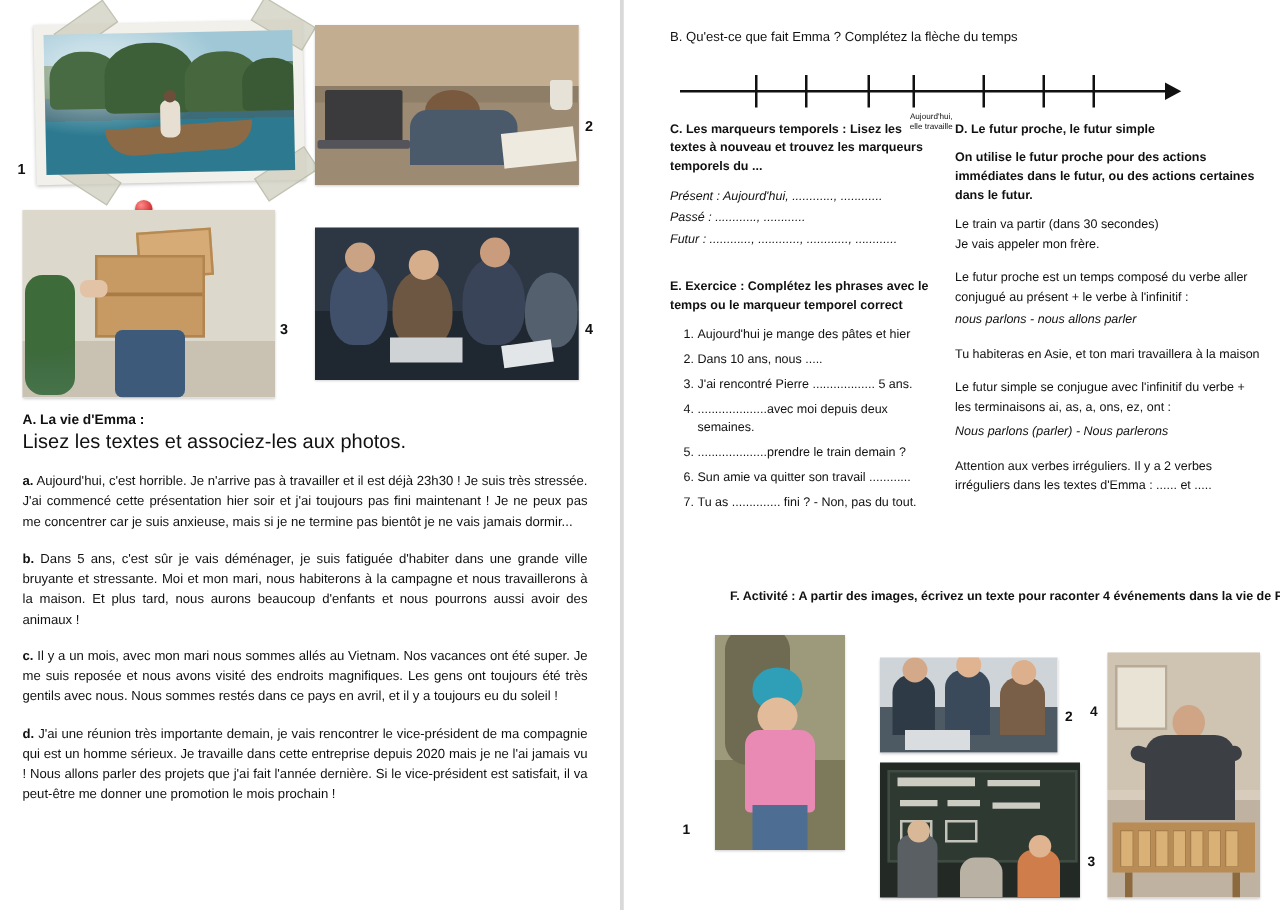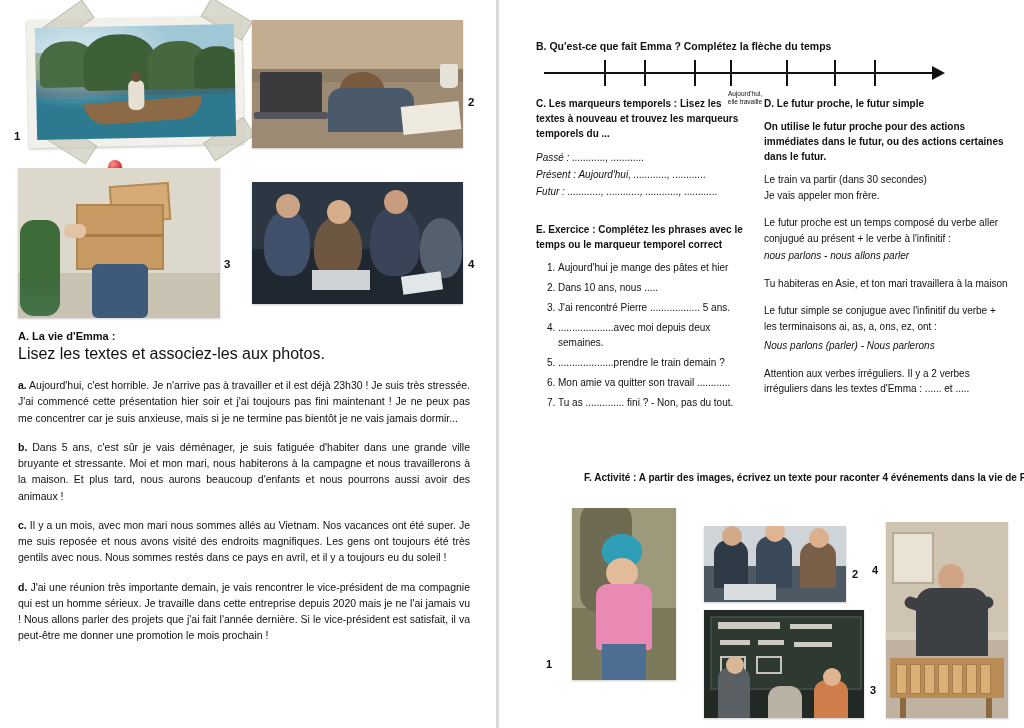--- a/index.html
+++ b/index.html
@@ -120,21 +120,21 @@
 
   .lefttext{position:absolute;left:18px;top:330px;width:452px;}
   .h-title{font-size:11px;font-weight:bold;margin:0 0 3px 0;}
   .sub{font-size:16px;margin:0 0 14px 0;}
   .para{font-size:10.5px;line-height:1.55;margin:0 0 13px 0;text-align:justify;}
   .para b{font-weight:bold;}
 
   
   .right{position:absolute;left:520px;top:0;width:504px;height:728px;}
 
-  .r-title{position:absolute;left:16px;top:40px;font-size:10.5px;font-weight:bold;}
+  .r-title{position:absolute;left:16px;top:24px;font-size:10.5px;font-weight:normal;}
 
   .timeline{position:absolute;left:14px;top:46px;width:474px;height:50px;}
   .tl-axis{position:absolute;left:10px;top:26px;width:390px;height:2px;background:#111;}
   .tl-arrow{
     position:absolute;left:398px;top:20px;width:0;height:0;
     border-left:13px solid #111;border-top:7px solid transparent;border-bottom:7px solid transparent;
   }
   .tick{position:absolute;top:14px;width:2px;height:26px;background:#111;}
   .tl-label{position:absolute;left:166px;top:44px;font-size:6.5px;line-height:1.25;text-align:center;width:90px;}
 
@@ -286,22 +286,22 @@
       <div class="tick" style="left:196px;"></div>
       <div class="tick" style="left:252px;"></div>
       <div class="tick" style="left:300px;"></div>
       <div class="tick" style="left:340px;"></div>
       <div class="tl-label" style="white-space:pre-line;">Aujourd'hui,
 elle travaille</div>
     </div>
 
     <div class="col-c">
       <p class="bold">C. Les marqueurs temporels : Lisez les textes à nouveau et trouvez les marqueurs temporels du ...</p>
+      <p class="it">Présent : Aujourd'hui, ............, ............</p>
       <p class="it">Passé : ............, ............</p>
-      <p class="it">Présent : Aujourd'hui, ............, ............</p>
       <p class="it">Futur : ............, ............, ............, ............</p>
     </div>
 
     <div class="col-d">
       <p class="bold">D. Le futur proche, le futur simple</p>
       <p class="bold">On utilise le futur proche pour des actions immédiates dans le futur, ou des actions certaines dans le futur.</p>
       <p class="txt" style="white-space:pre-line;">Le train va partir (dans 30 secondes)
 Je vais appeler mon frère.</p>
       <p class="txt">Le futur proche est un temps composé du verbe aller conjugué au présent + le verbe à l'infinitif :</p>
       <p class="txt-it" style="margin-top:-10px;">nous parlons - nous allons parler</p>
@@ -312,21 +312,21 @@
     </div>
 
     <div class="col-e">
       <p class="bold">E. Exercice : Complétez les phrases avec le temps ou le marqueur temporel correct</p>
       <ol class="ex">
         <li>Aujourd'hui je mange des pâtes et hier</li>
         <li>Dans 10 ans, nous .....</li>
         <li>J'ai rencontré Pierre .................. 5 ans.</li>
         <li>....................avec moi depuis deux semaines.</li>
         <li>....................prendre le train demain ?</li>
-        <li>Mon amie va quitter son travail ............</li>
+        <li>Sun amie va quitter son travail ............</li>
         <li>Tu as .............. fini ? - Non, pas du tout.</li>
       </ol>
     </div>
 
     <div class="f-title">F. Activité : A partir des images, écrivez un texte pour raconter 4 événements dans la vie de Paolo</div>
 
     <div class="fimgs">
       <div class="fp f1">
         <div class="adult"></div>
           <div class="cap"></div>

